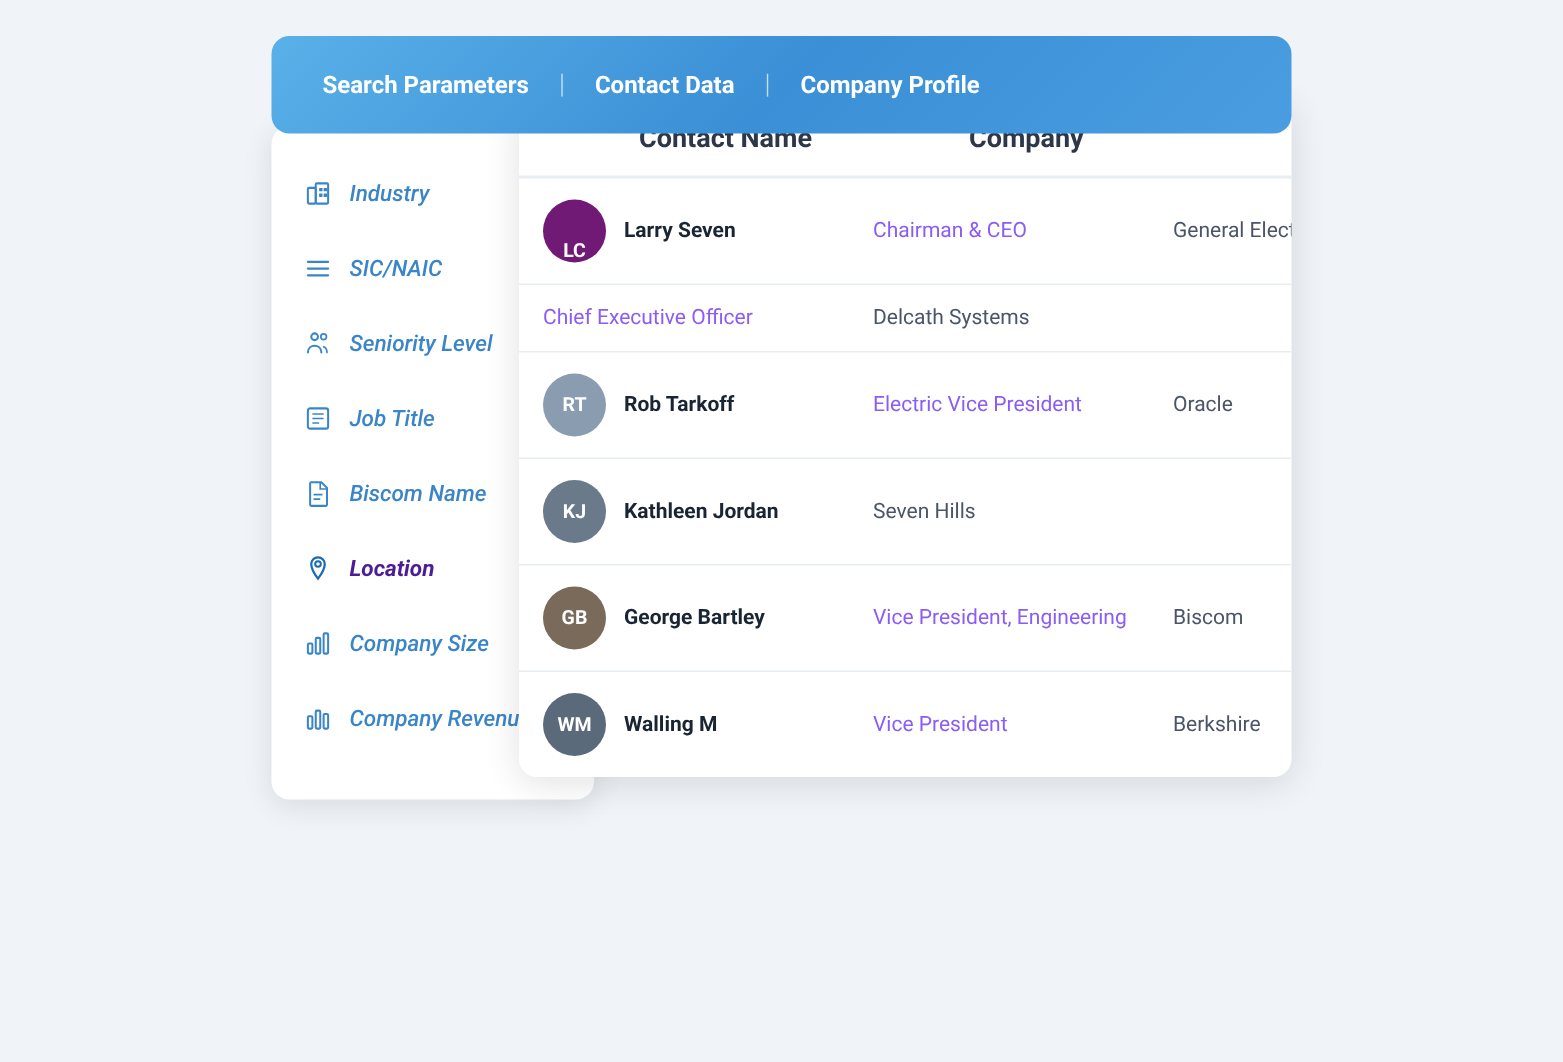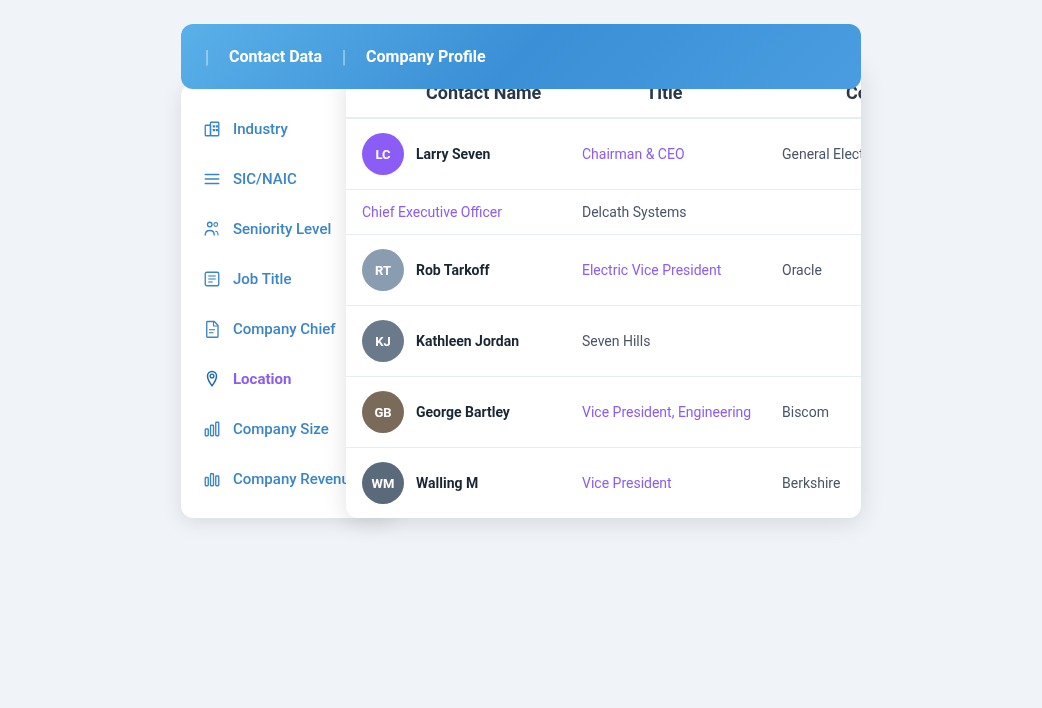--- a/index.html
+++ b/index.html
@@ -21,22 +21,23 @@
 
     
     .left-panel {
       position: absolute;
       top: 60px;
       left: 0;
       width: 215px;
       background: #fff;
       border-radius: 12px;
       box-shadow: 0 4px 20px rgba(0,0,0,0.1);
-      padding: 20px 0 14px 0;
+      padding: 20px 0 29px 0;
       z-index: 1;
+      font-style: italic;
     }
 
     .nav-item {
       display: flex;
       align-items: center;
       padding: 14px 20px;
       cursor: pointer;
       gap: 10px;
     }
 
@@ -165,36 +166,37 @@
       font-size: 14px;
       color: #8b5cf6;
     }
 
     .company-cell {
       font-size: 14px;
       color: #4a5568;
     }
 
     
-    .av-1 { background: #8b5cf6; }
+    .av-1 { background: #701a75; align-items: flex-end; }
     .av-2 { background: #5a6e82; }
     .av-3 { background: #8a9db0; }
     .av-4 { background: #6a7a8a; }
     .av-5 { background: #7a6a5a; }
     .av-6 { background: #5a6a7a; }
 
     
     .av-text { color: #fff; font-size: 13px; font-weight: 700; }
   </style>
 </head>
 <body>
 
 <div class="outer-wrapper">
 
   <div class="tab-bar">
+    <span class="tab-item">Search Parameters</span>
     <span class="tab-separator">|</span>
     <span class="tab-item">Contact Data</span>
     <span class="tab-separator">|</span>
     <span class="tab-item">Company Profile</span>
   </div>
 
   <div class="left-panel">
 
     <div class="nav-item">
       <div class="nav-icon">
@@ -248,31 +250,31 @@
 
     <div class="nav-item">
       <div class="nav-icon">
         <svg width="18" height="18" viewBox="0 0 24 24" xmlns="http://www.w3.org/2000/svg">
           <path d="M6 2h9l5 5v15a1 1 0 01-1 1H6a1 1 0 01-1-1V3a1 1 0 011-1z" fill="none" stroke="#3a85c8" stroke-width="1.8"></path>
           <polyline points="14 2 14 8 20 8" fill="none" stroke="#3a85c8" stroke-width="1.5"></polyline>
           <line x1="8" y1="13" x2="16" y2="13" stroke="#3a85c8" stroke-width="1.5"></line>
           <line x1="8" y1="17" x2="14" y2="17" stroke="#3a85c8" stroke-width="1.5"></line>
         </svg>
       </div>
-      <span class="nav-label">Company Chief</span>
+      <span class="nav-label">Biscom Name</span>
     </div>
 
     <div class="nav-item active">
       <div class="nav-icon">
         <svg width="18" height="18" viewBox="0 0 24 24" xmlns="http://www.w3.org/2000/svg">
           <path d="M12 2C8.69 2 6 4.69 6 8c0 5.25 6 13 6 13s6-7.75 6-13c0-3.31-2.69-6-6-6z" fill="none" stroke="#1a6ab5" stroke-width="2"></path>
           <circle cx="12" cy="8" r="2.5" fill="none" stroke="#1a6ab5" stroke-width="1.8"></circle>
         </svg>
       </div>
-      <span class="nav-label" style="color:#8b5cf6;font-weight:700;">Location</span>
+      <span class="nav-label" style="color:#4c1d95;font-weight:700;">Location</span>
     </div>
 
     <div class="nav-item">
       <div class="nav-icon">
         <svg width="18" height="18" viewBox="0 0 24 24" xmlns="http://www.w3.org/2000/svg">
           <rect x="3" y="12" width="4" height="9" rx="1" fill="none" stroke="#3a85c8" stroke-width="1.8"></rect>
           <rect x="10" y="7" width="4" height="14" rx="1" fill="none" stroke="#3a85c8" stroke-width="1.8"></rect>
           <rect x="17" y="3" width="4" height="18" rx="1" fill="none" stroke="#3a85c8" stroke-width="1.8"></rect>
         </svg>
       </div>
@@ -289,21 +291,20 @@
       </div>
       <span class="nav-label">Company Revenue</span>
     </div>
 
   </div>
 
   <div class="right-panel">
 
     <div class="table-header">
       <div class="th">Contact Name</div>
-      <div class="th">Title</div>
       <div class="th">Company</div>
 
     </div>
 
     <div class="table-row">
       <div class="contact-cell">
         <div class="avatar av-1">
           <span class="av-text">LC</span>
         </div>
         <span class="contact-name">Larry Seven</span>

